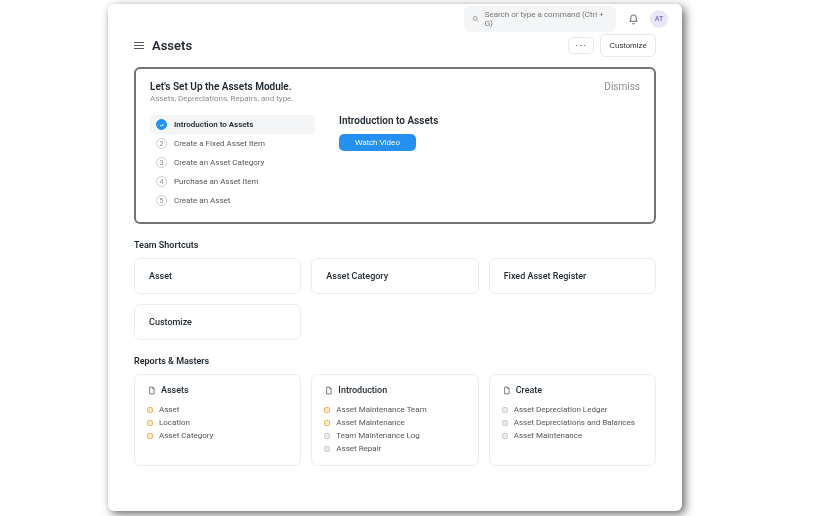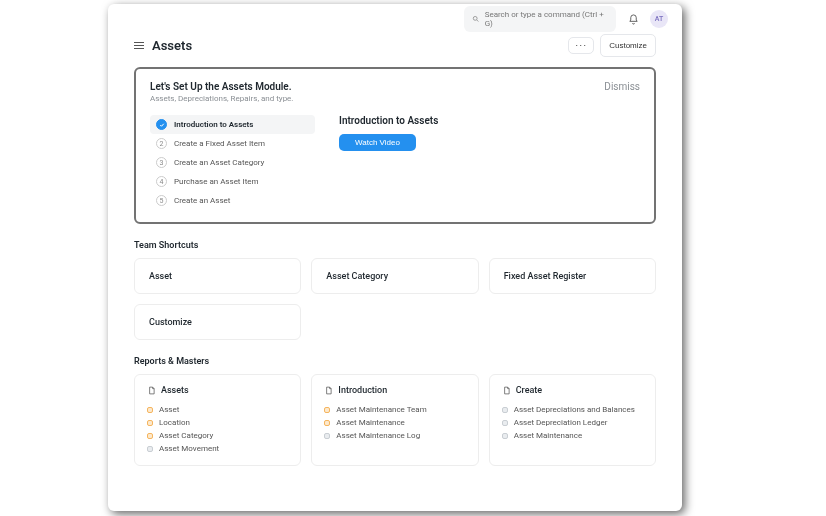--- a/index.html
+++ b/index.html
@@ -166,24 +166,20 @@
                 <span>Asset</span>
               </li>
               <li class="rm-item">
                 <span class="dot orange"></span>
                 <span>Location</span>
               </li>
               <li class="rm-item">
                 <span class="dot orange"></span>
                 <span>Asset Category</span>
               </li>
-              <li class="rm-item">
-                <span class="dot grey"></span>
-                <span>Asset Movement</span>
-              </li>
             </ul>
           </div>
           <div class="rm-card">
             <div class="rm-head">
               <span style="display: inline-flex;">
                 <svg viewBox="0 0 24 24" fill="none" stroke="#555" stroke-width="2">
                   <path d="M7 3h8l4 4v14H7z"></path>
                   <path d="M15 3v4h4"></path>
                 </svg>
               </span>
@@ -193,42 +189,46 @@
               <li class="rm-item">
                 <span class="dot orange"></span>
                 <span>Asset Maintenance Team</span>
               </li>
               <li class="rm-item">
                 <span class="dot orange"></span>
                 <span>Asset Maintenance</span>
               </li>
               <li class="rm-item">
                 <span class="dot grey"></span>
-                <span>Asset Maintenance Log</span>
+                <span>Team Maintenance Log</span>
+              </li>
+              <li class="rm-item">
+                <span class="dot grey"></span>
+                <span>Asset Repair</span>
               </li>
             </ul>
           </div>
           <div class="rm-card">
             <div class="rm-head">
               <span style="display: inline-flex;">
                 <svg viewBox="0 0 24 24" fill="none" stroke="#555" stroke-width="2">
                   <path d="M7 3h8l4 4v14H7z"></path>
                   <path d="M15 3v4h4"></path>
                 </svg>
               </span>
               <span>Create</span>
             </div>
             <ul class="rm-list">
               <li class="rm-item">
                 <span class="dot grey"></span>
+                <span>Asset Depreciation Ledger</span>
+              </li>
+              <li class="rm-item">
+                <span class="dot grey"></span>
                 <span>Asset Depreciations and Balances</span>
-              </li>
-              <li class="rm-item">
-                <span class="dot grey"></span>
-                <span>Asset Depreciation Ledger</span>
               </li>
               <li class="rm-item">
                 <span class="dot grey"></span>
                 <span>Asset Maintenance</span>
               </li>
             </ul>
           </div>
         </div>
 
     </div>

